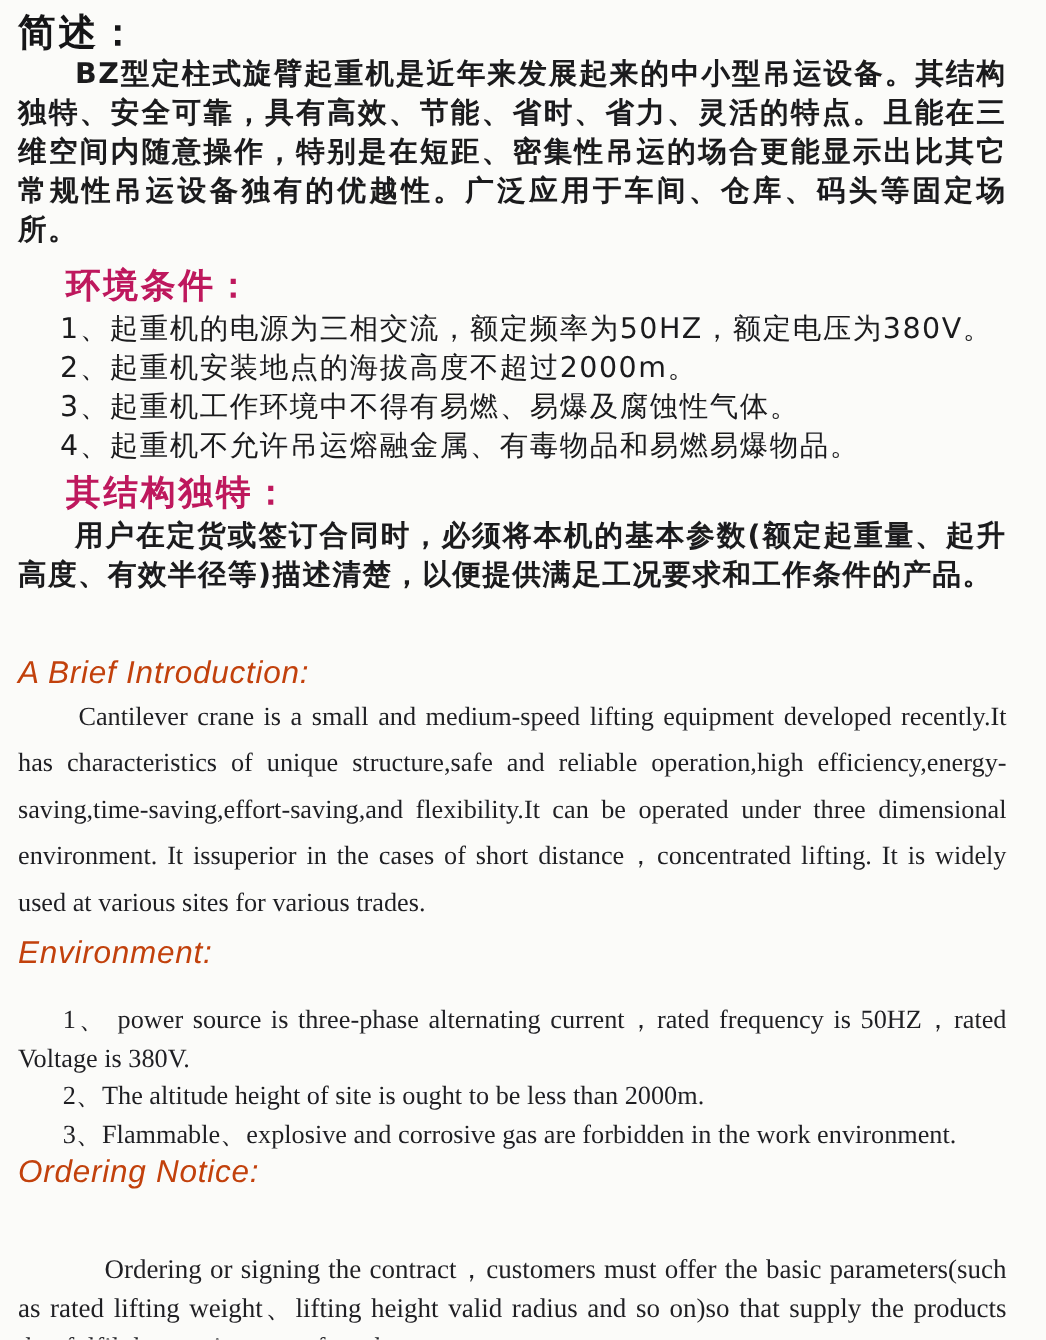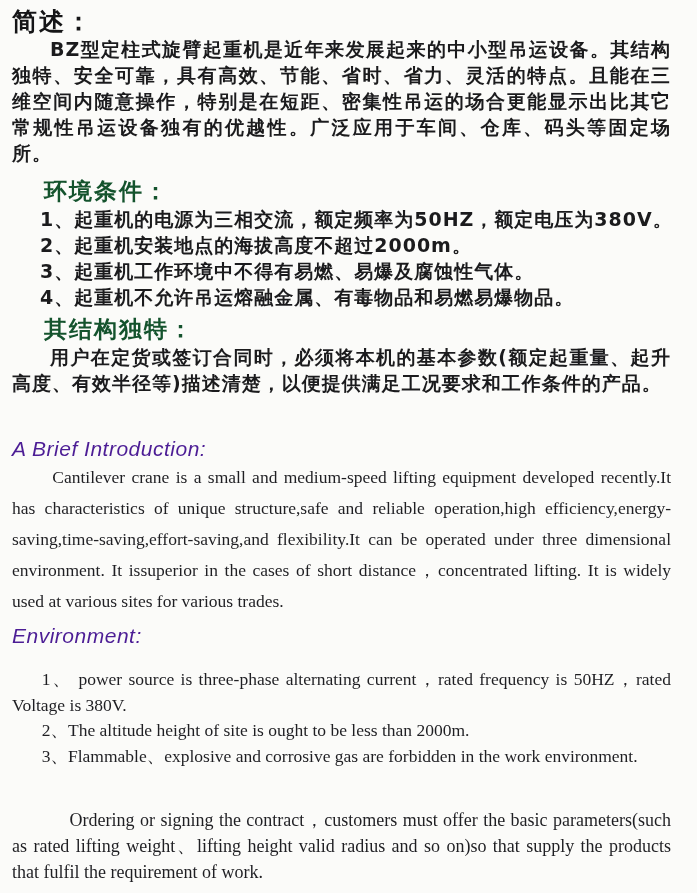--- a/index.html
+++ b/index.html
@@ -26,57 +26,57 @@
     line-height: 28px;
     color: #151517;
     letter-spacing: 2px;
     margin: 0;
   }
   .zh-h2 {
     font-family: "DejaVu Sans", sans-serif;
     font-weight: bold;
     font-size: 23px;
     line-height: 30px;
-    color: #14532d;
+    color: #be185d;
     letter-spacing: 2px;
     margin: 0;
     padding-left: 32px;
   }
   .zh-h2.first { margin-top: 10px; }
   .zh-h2.second { margin-top: 4px; }
   .zh-body {
     font-family: "DejaVu Sans", sans-serif;
     font-weight: bold;
     font-size: 19px;
     line-height: 26px;
     text-align: justify;
     text-indent: 2em;
     letter-spacing: 1px;
     margin: 0;
     color: #1b1b1d;
   }
   .zh-list { margin: 0; padding: 0; list-style: none; }
   .zh-list li {
     font-family: "DejaVu Sans", sans-serif;
-    font-weight: bold;
+    font-weight: normal;
     font-size: 19px;
     line-height: 26px;
     letter-spacing: 1px;
     padding-left: 28px;
     color: #1b1b1d;
     white-space: nowrap;
   }
 
   
   .en-h {
     font-family: "Liberation Sans", sans-serif;
     font-style: italic;
     font-size: 21px;
     line-height: 26px;
-    color: #4c1d95;
+    color: #c2410c;
     letter-spacing: 0.5px;
     margin: 0;
     font-weight: normal;
   }
   .en-h.intro { margin-top: 40px; }
   .en-h.env   { margin-top: 6px; }
   .en-h.order { margin-top: 0; }
   .en-body {
     font-family: "Liberation Serif", serif;
     font-size: 17.5px;
@@ -125,15 +125,16 @@
   <h2 class="en-h intro">A Brief Introduction:</h2>
   <p class="en-body en-intro-body">Cantilever  crane is a small and medium-speed lifting equipment developed recently.It has characteristics of unique structure,safe and reliable operation,high efficiency,energy-saving,time-saving,effort-saving,and flexibility.It can be operated under three dimensional environment.  It issuperior in the cases of short  distance，concentrated lifting.  It is widely used at various sites for various trades.</p>
 
   <h2 class="en-h env">Environment:</h2>
   <div class="en-list">
     <p>1、 power source is three-phase alternating current，rated frequency is 50HZ，rated Voltage is 380V.</p>
     <p>2、The altitude height of site is ought to be less than 2000m.</p>
     <p>3、Flammable、explosive and corrosive gas are forbidden in the work environment.</p>
   </div>
 
+  <h2 class="en-h order">Ordering Notice:</h2>
   <p class="en-body en-order-body">Ordering or signing the contract，customers must offer the basic parameters(such as rated lifting weight、lifting height valid radius and so on)so that supply the products that fulfil the requirement of work.</p>
 
 </div>
 
 </body></html>

